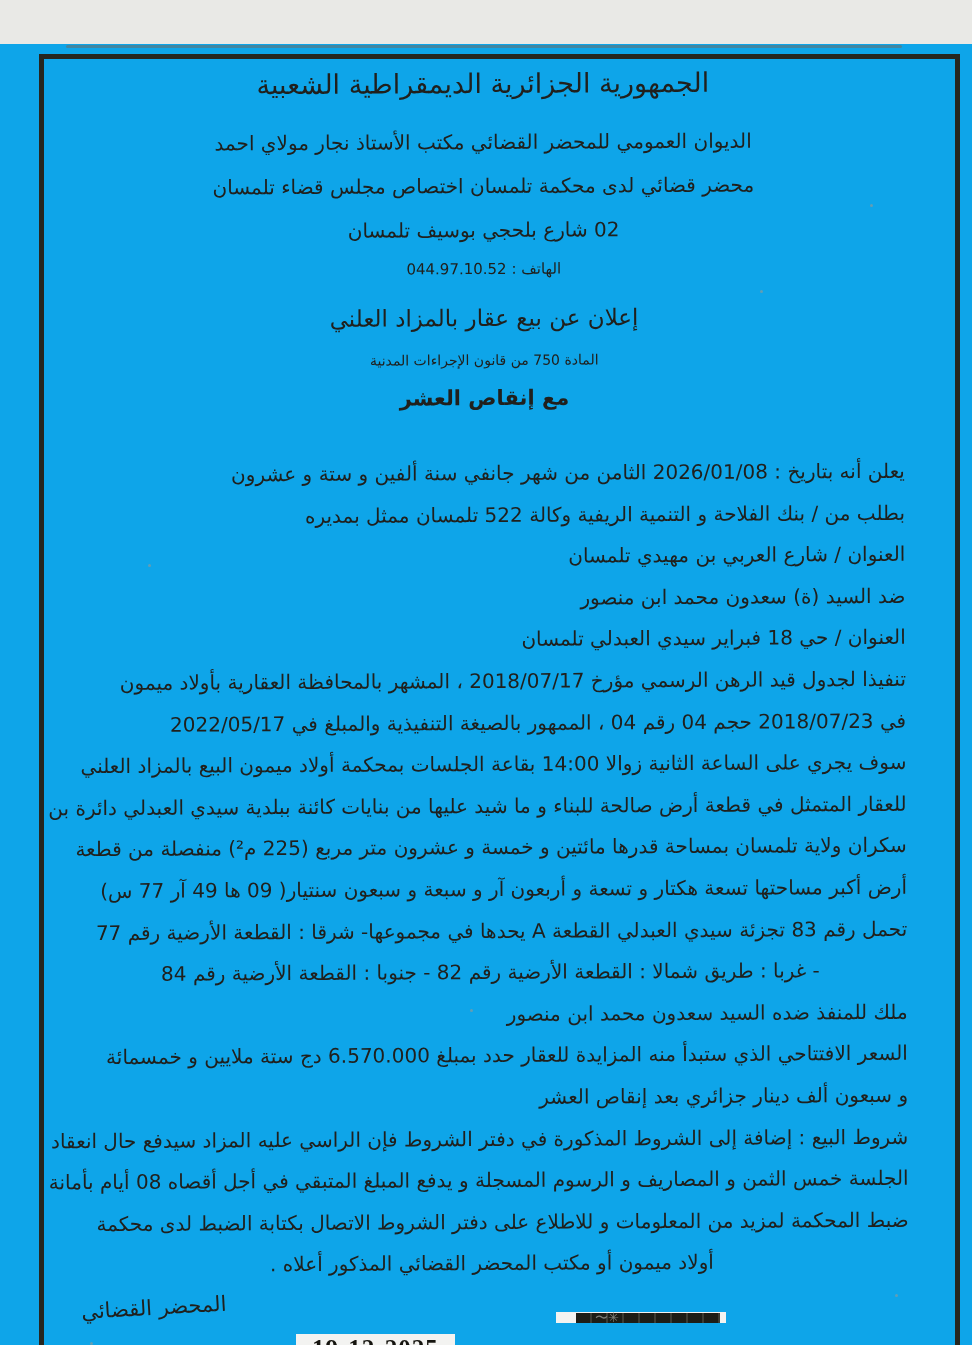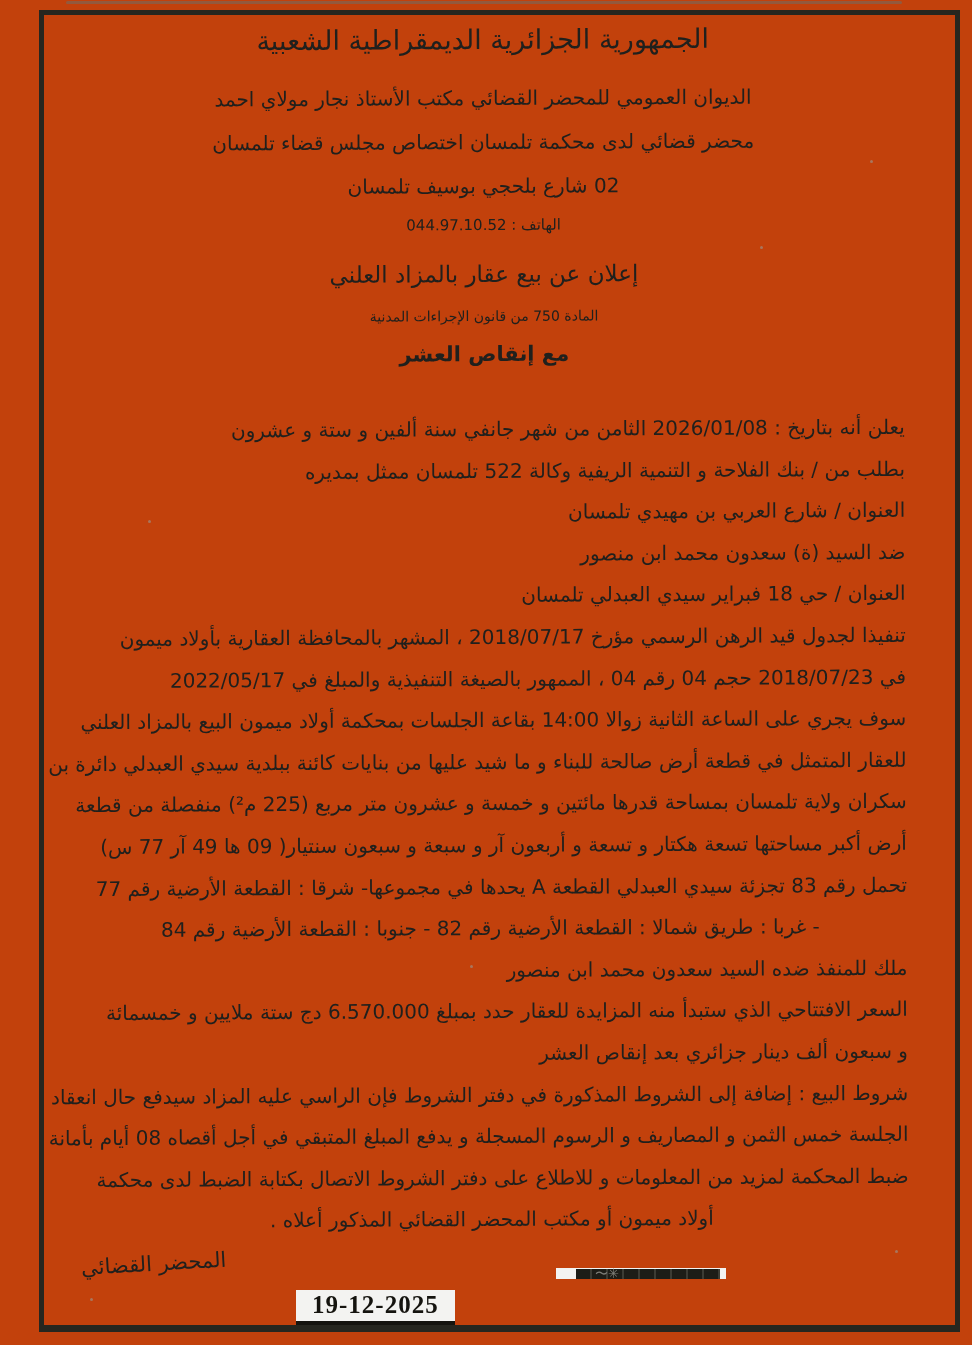--- a/index.html
+++ b/index.html
@@ -6,21 +6,22 @@
   body{
     width:972px;height:1345px;
     background:#e9e9e6;
     position:relative;
     font-family:"DejaVu Sans", sans-serif;
     color:#20201d;
     overflow:hidden;
   }
   .page{
     position:absolute;inset:0;
-    background:#c2410c;
+    background:#0ea5e9;
+    margin-top:44px;
   }
   
   .scan-edge{
     position:absolute;top:1px;left:66px;width:836px;height:3px;
     background:#6e6e66;opacity:.55;border-radius:2px;
   }
   .frame{
     position:absolute;left:39px;top:10px;width:921px;height:1322px;
     box-sizing:border-box;
     border:5px solid #26261f;

